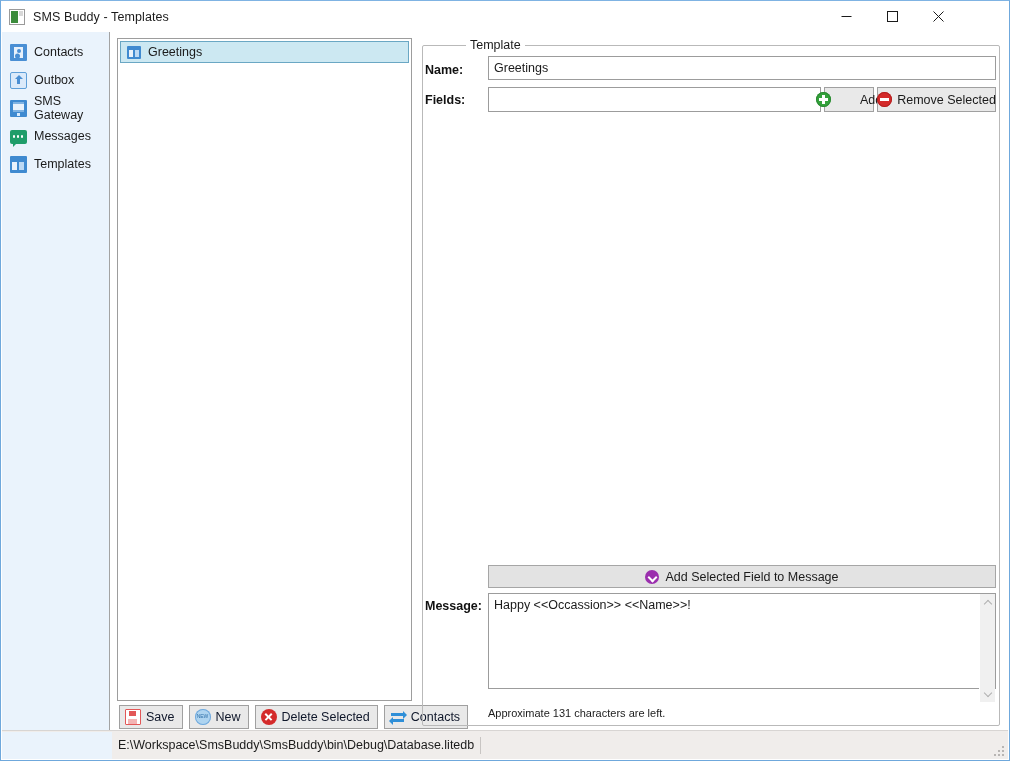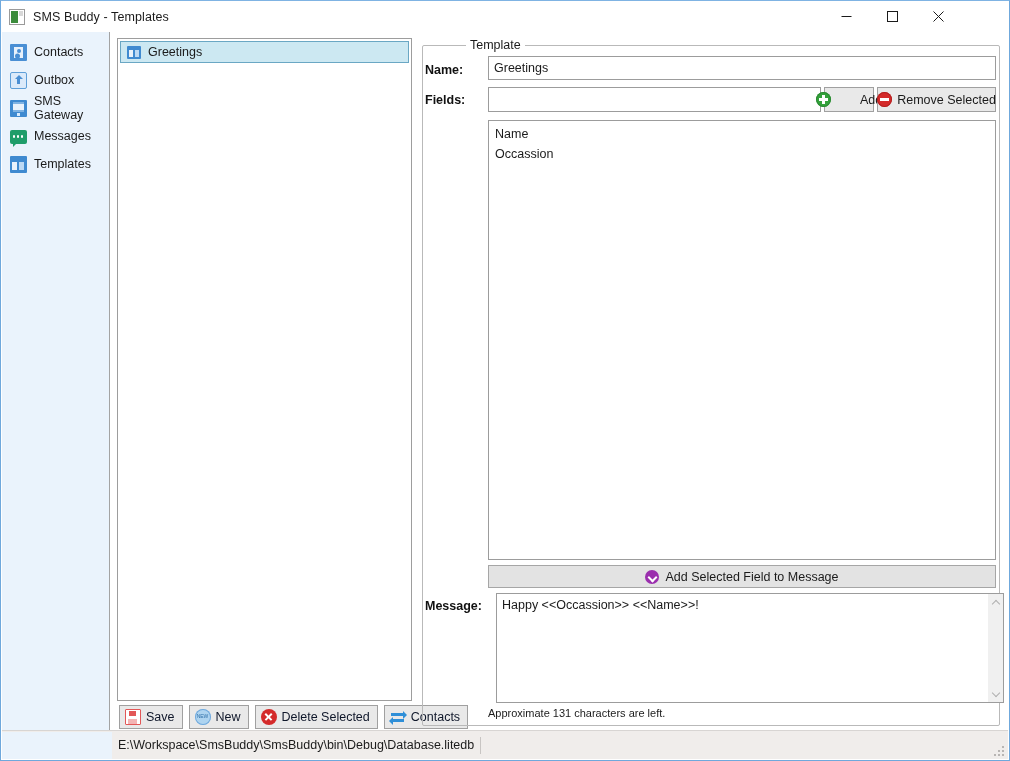--- a/index.html
+++ b/index.html
@@ -384,24 +384,23 @@
     content: "";
     position: absolute; left: 4px; top: 4.5px;
     width: 5px; height: 5px;
     border-right: 2px solid #ffffff;
     border-bottom: 2px solid #ffffff;
     transform: rotate(45deg);
   }
 
   #message-box {
     position: absolute; left: 487px; top: 592px;
-    width: 508px; height: 110px;
+    width: 508px; height: 96px;
     background: #ffffff;
     border: 1px solid #9c9c9c;
-    margin-left: 8px;
   }
   #message-text {
     position: absolute; left: 5px; top: 3px;
     width: 470px;
     font-size: 12.5px;
     color: #1b1b1b;
     line-height: 16px;
   }
   #message-scroll {
     position: absolute; right: 0; top: 0;
@@ -549,24 +548,20 @@
 
   <div class="ctl-btn" id="btn-add">
     <span class="bicon ic-plus"></span>
     <span>Add</span>
   </div>
   <div class="ctl-btn" id="btn-remove">
     <span class="bicon ic-minus"></span>
     <span>Remove Selected</span>
   </div>
 
-  <div id="fields-list">
-    <div class="field-row">Name</div>
-    <div class="field-row">Occassion</div>
-  </div>
 
   <div id="btn-add-field">
     <span class="ic-chevron"></span>
     <span>Add Selected Field to Message</span>
   </div>
 
   <div class="row-label" id="label-message">Message:</div>
   <div id="message-box">
     <div id="message-text">Happy &lt;&lt;Occassion&gt;&gt; &lt;&lt;Name&gt;&gt;!</div>
     <div id="message-scroll">

